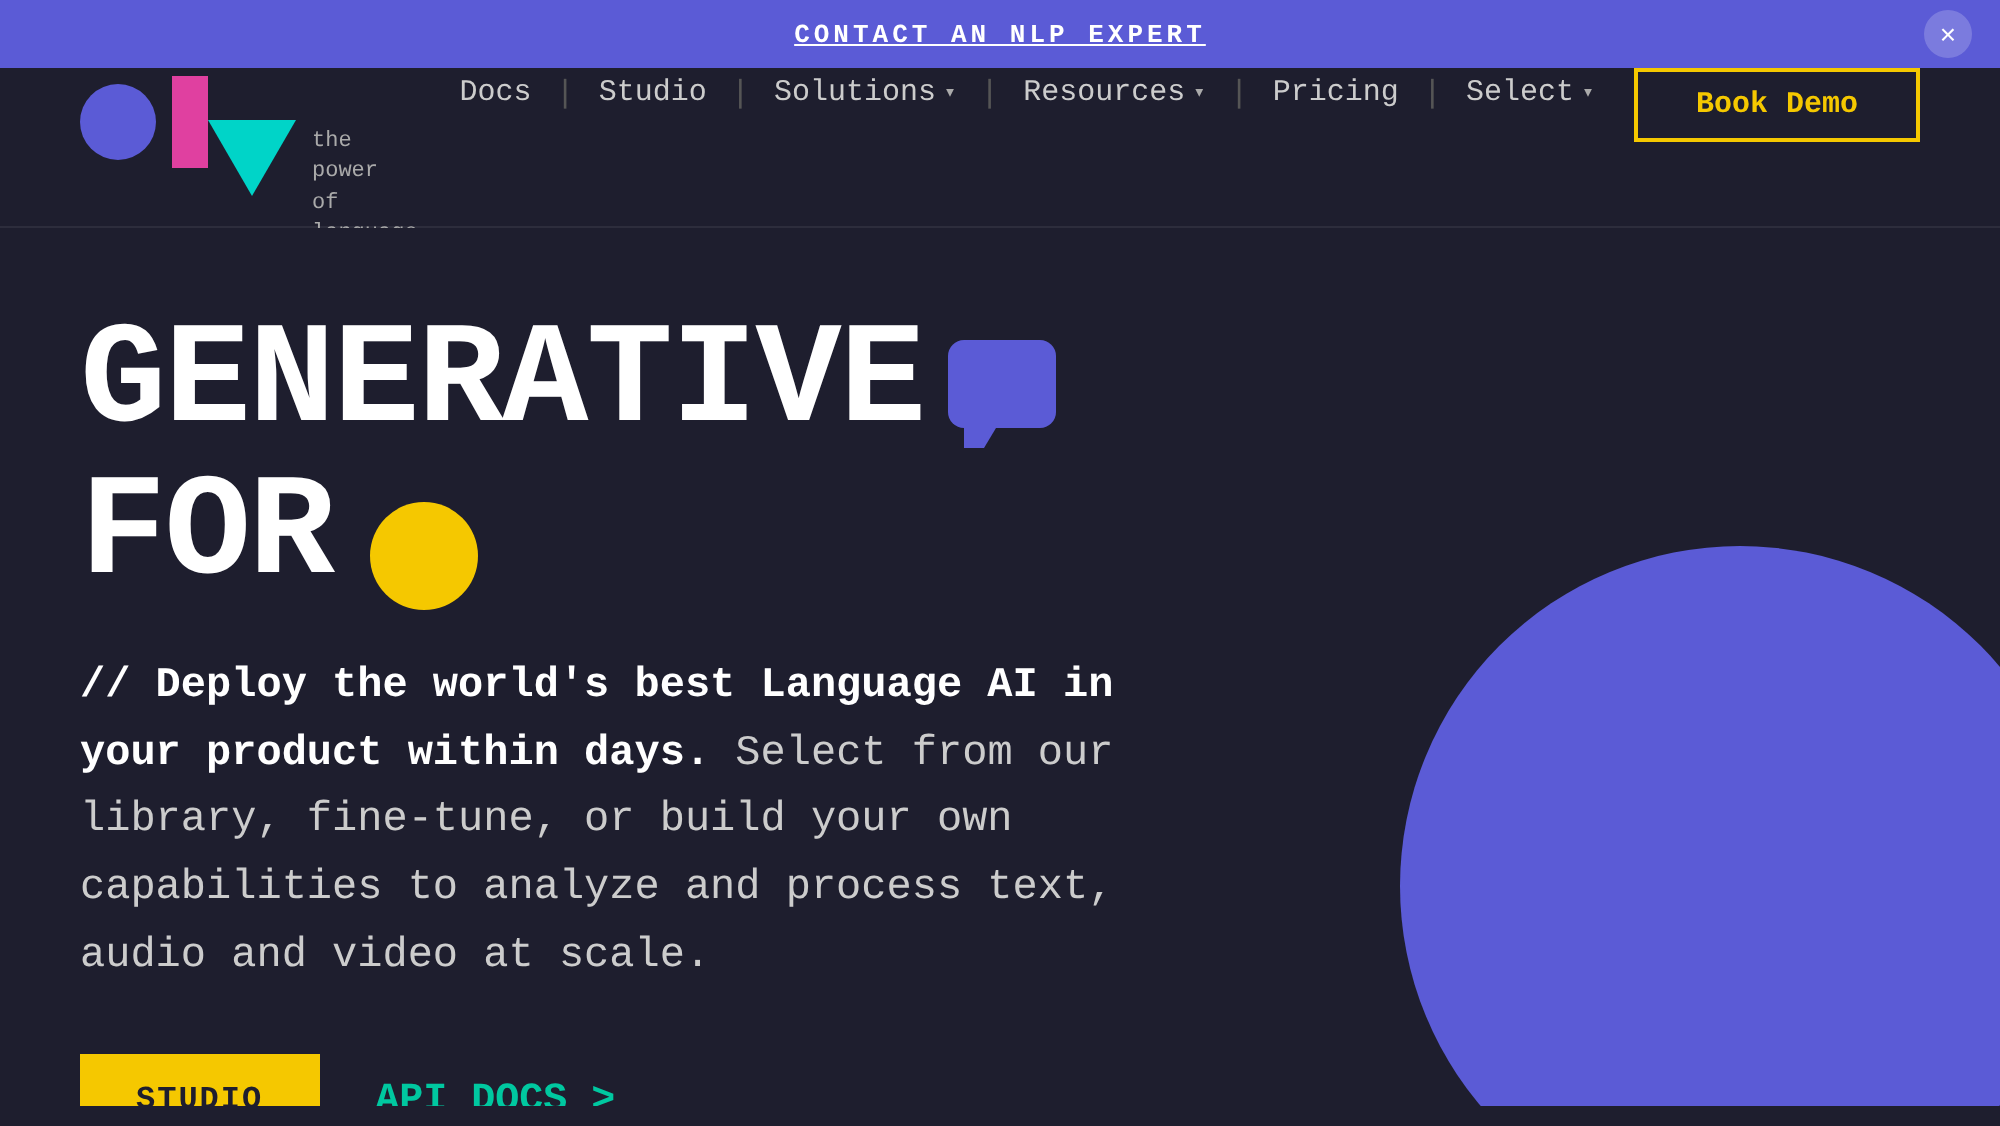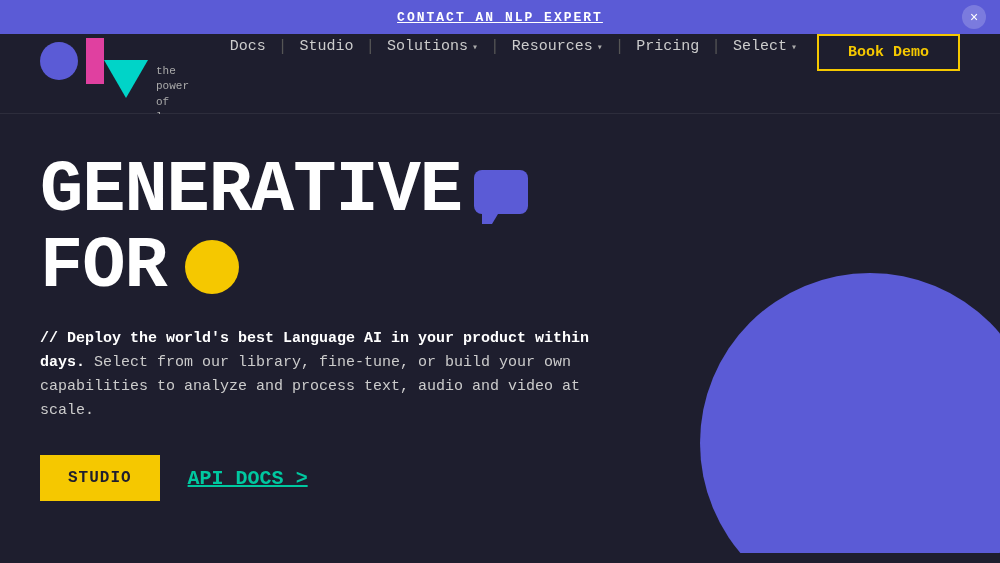--- a/index.html
+++ b/index.html
@@ -201,38 +201,38 @@
       left: 8px;
       width: 0;
       height: 0;
       border-left: 10px solid #5b5bd6;
       border-right: 6px solid transparent;
       border-top: 10px solid #5b5bd6;
     }
 
     .title-line2 {
       display: flex;
-      align-items: center;
+      align-items: flex-end;
       gap: 18px;
     }
 
     .yellow-dot {
       width: 54px;
       height: 54px;
       background: #f5c800;
       border-radius: 50%;
       display: inline-flex;
       align-items: center;
       justify-content: center;
       vertical-align: middle;
     }
 
     .hero-subtitle {
       margin-top: 22px;
-      font-size: 15px;
+      font-size: 21px;
       color: #ccc;
       line-height: 1.6;
       max-width: 560px;
       font-family: 'Courier New', Courier, monospace;
     }
 
     .hero-subtitle strong {
       color: #fff;
     }
 

